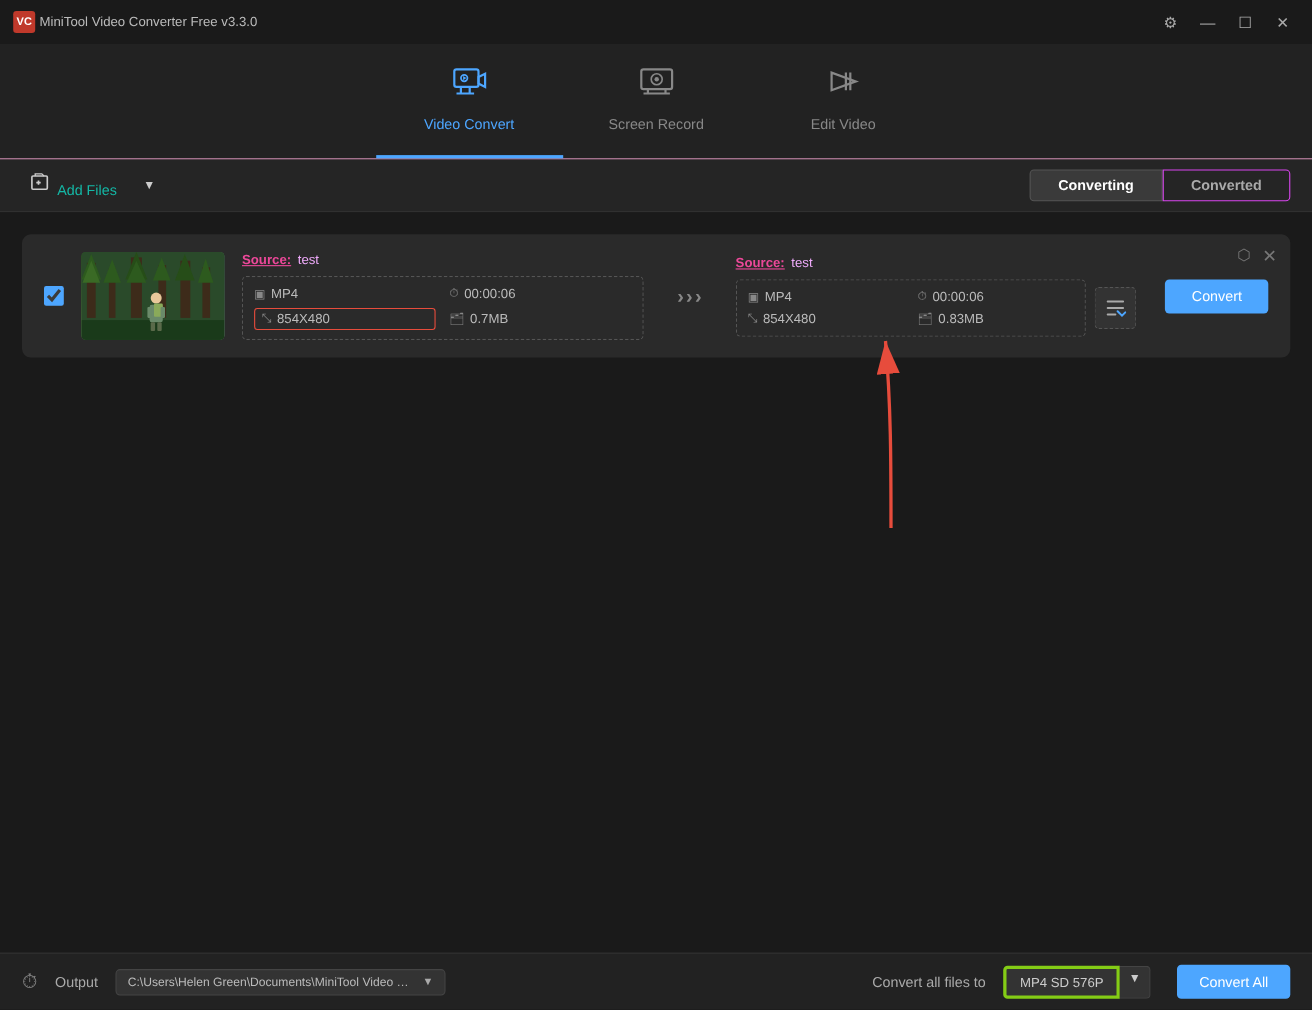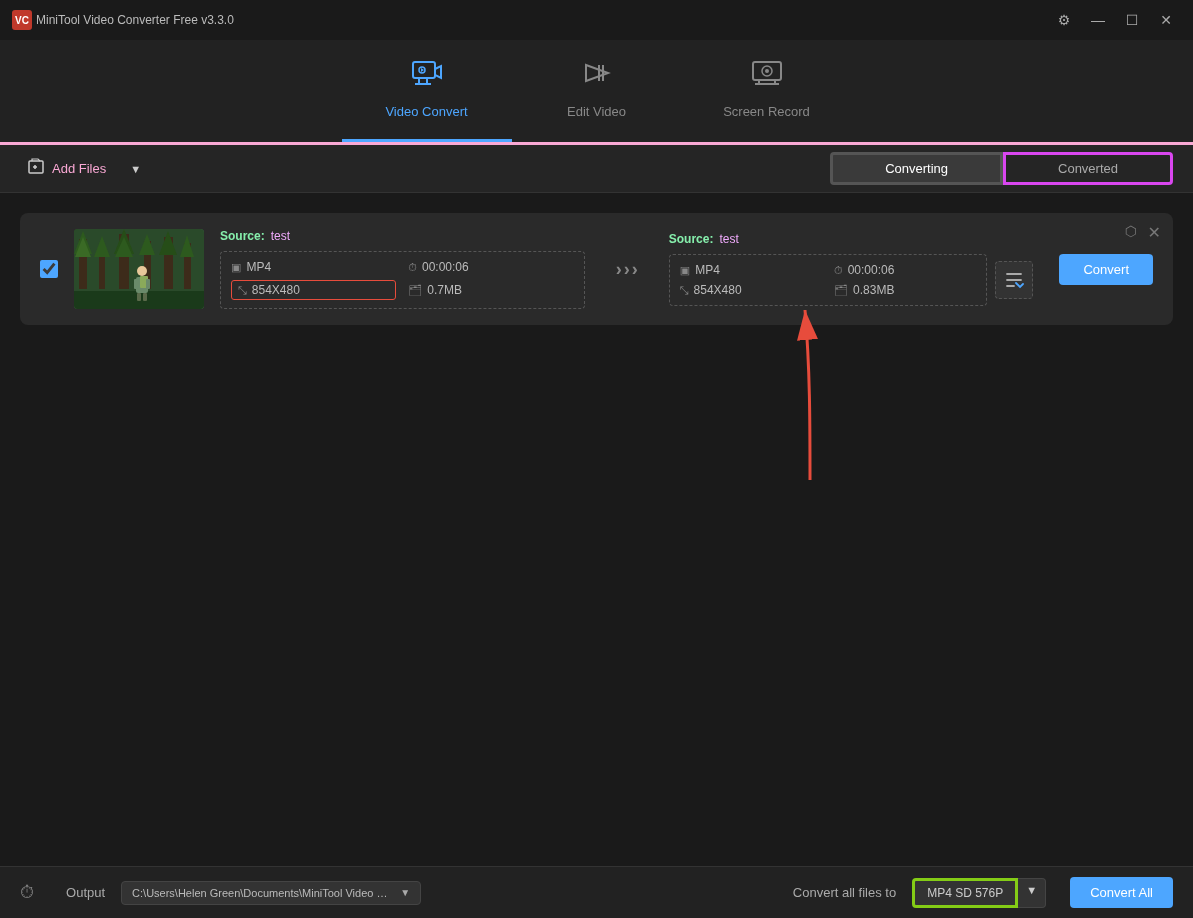--- a/index.html
+++ b/index.html
@@ -63,21 +63,21 @@
     }
 
     
     #nav-bar {
       height: 105px;
       background: #222;
       display: flex;
       align-items: center;
       justify-content: center;
       gap: 0;
-      border-bottom: 3px solid #f9a8d4;
+      border-bottom: 1px solid #f9a8d4;
     }
     .nav-item {
       display: flex;
       flex-direction: column;
       align-items: center;
       justify-content: center;
       width: 170px;
       height: 100%;
       cursor: pointer;
       gap: 8px;
@@ -100,25 +100,25 @@
       height: 48px;
       background: #252525;
       display: flex;
       align-items: center;
       padding: 0 20px;
       gap: 12px;
       border-bottom: 1px solid #333;
     }
     #add-files-btn {
       display: flex;
-      align-items: center;
+      align-items: flex-end;
       gap: 6px;
       background: transparent;
       border: none;
-      color: #f9a8d4;
+      color: #14b8a6;
       cursor: pointer;
       font-size: 13px;
       padding: 4px 8px;
       border-radius: 4px;
     }
     #add-files-icon { font-size: 16px; }
     #dropdown-arrow-btn {
       background: transparent;
       border: none;
       color: #ccc;
@@ -128,27 +128,27 @@
     }
 
     
     #tab-bar {
       display: flex;
       align-items: center;
       margin-left: auto;
       gap: 0;
     }
     .tab-btn {
-      padding: 6px 52px;
+      padding: 6px 25px;
       background: transparent;
-      border: 3px solid #d946ef;
+      border: 1px solid #d946ef;
       color: #aaa;
       cursor: pointer;
       font-size: 13px;
-      font-weight: 400;
+      font-weight: 700;
     }
     .tab-btn.active {
       background: #3a3a3a;
       color: #fff;
       border-color: #555;
     }
     .tab-btn:first-child {
       border-radius: 4px 0 0 4px;
     }
     .tab-btn:last-child {
@@ -206,22 +206,23 @@
     }
     .section-label {
       font-size: 12px;
       color: #aaa;
       margin-bottom: 8px;
       display: flex;
       align-items: center;
       gap: 6px;
     }
     .section-label span.label-key {
-      color: #86efac;
+      color: #ec4899;
       font-weight: 600;
+      text-decoration: underline;
     }
     .section-label span.label-val {
       color: #f0abfc;
     }
     .info-box {
       border: 1px dashed #555;
       border-radius: 4px;
       padding: 8px 10px;
       display: grid;
       grid-template-columns: 1fr 1fr;
@@ -330,21 +331,20 @@
       padding: 0 20px;
       gap: 16px;
     }
     .status-clock {
       color: #888;
       font-size: 18px;
     }
     .output-label {
       color: #aaa;
       font-size: 13px;
-      margin-left: 16px;
     }
     .output-path-input {
       background: #333;
       border: 1px solid #444;
       color: #bbb;
       padding: 5px 10px;
       border-radius: 4px;
       font-size: 12px;
       width: 300px;
       display: flex;
@@ -426,40 +426,40 @@
         <path d="M10 13 L10 11 L13 13 L10 15 Z" fill="#4da6ff"></path>
       </svg>
     </span>
     <span>Video Convert</span>
   </div>
 
 
   <div class="nav-item">
     <span class="nav-icon">
       <svg width="32" height="32" viewBox="0 0 32 32" fill="none">
-        <path d="M5 8 L5 24 L27 16 Z" stroke="#888" stroke-width="2" fill="none"></path>
-        <path d="M18 8 L18 24" stroke="#888" stroke-width="2"></path>
-        <path d="M22 8 L22 24" stroke="#888" stroke-width="2"></path>
-      </svg>
-    </span>
-    <span>Edit Video</span>
-  </div>
-
-  <div class="nav-item">
-    <span class="nav-icon">
-      <svg width="32" height="32" viewBox="0 0 32 32" fill="none">
         <rect x="2" y="5" width="28" height="18" rx="2" stroke="#888" stroke-width="2" fill="none"></rect>
         <circle cx="16" cy="14" r="5" stroke="#888" stroke-width="1.5" fill="none"></circle>
         <circle cx="16" cy="14" r="2" fill="#888"></circle>
         <path d="M8 23 L8 27" stroke="#888" stroke-width="2"></path>
         <path d="M24 23 L24 27" stroke="#888" stroke-width="2"></path>
         <path d="M4 27 L28 27" stroke="#888" stroke-width="2"></path>
       </svg>
     </span>
     <span>Screen Record</span>
+  </div>
+
+  <div class="nav-item">
+    <span class="nav-icon">
+      <svg width="32" height="32" viewBox="0 0 32 32" fill="none">
+        <path d="M5 8 L5 24 L27 16 Z" stroke="#888" stroke-width="2" fill="none"></path>
+        <path d="M18 8 L18 24" stroke="#888" stroke-width="2"></path>
+        <path d="M22 8 L22 24" stroke="#888" stroke-width="2"></path>
+      </svg>
+    </span>
+    <span>Edit Video</span>
   </div>
 </div>
 
 <div id="toolbar">
   <button id="add-files-btn">
     <span id="add-files-icon">
       <svg width="18" height="18" viewBox="0 0 18 18" fill="none">
         <rect x="1" y="3" width="14" height="12" rx="1" stroke="#ccc" stroke-width="1.5" fill="none"></rect>
         <path d="M4 3 L4 1 L10 1 L12 3" stroke="#ccc" stroke-width="1.2" fill="none"></path>
         <path d="M7 7 L7 11 M5 9 L9 9" stroke="#ccc" stroke-width="1.5"></path>

